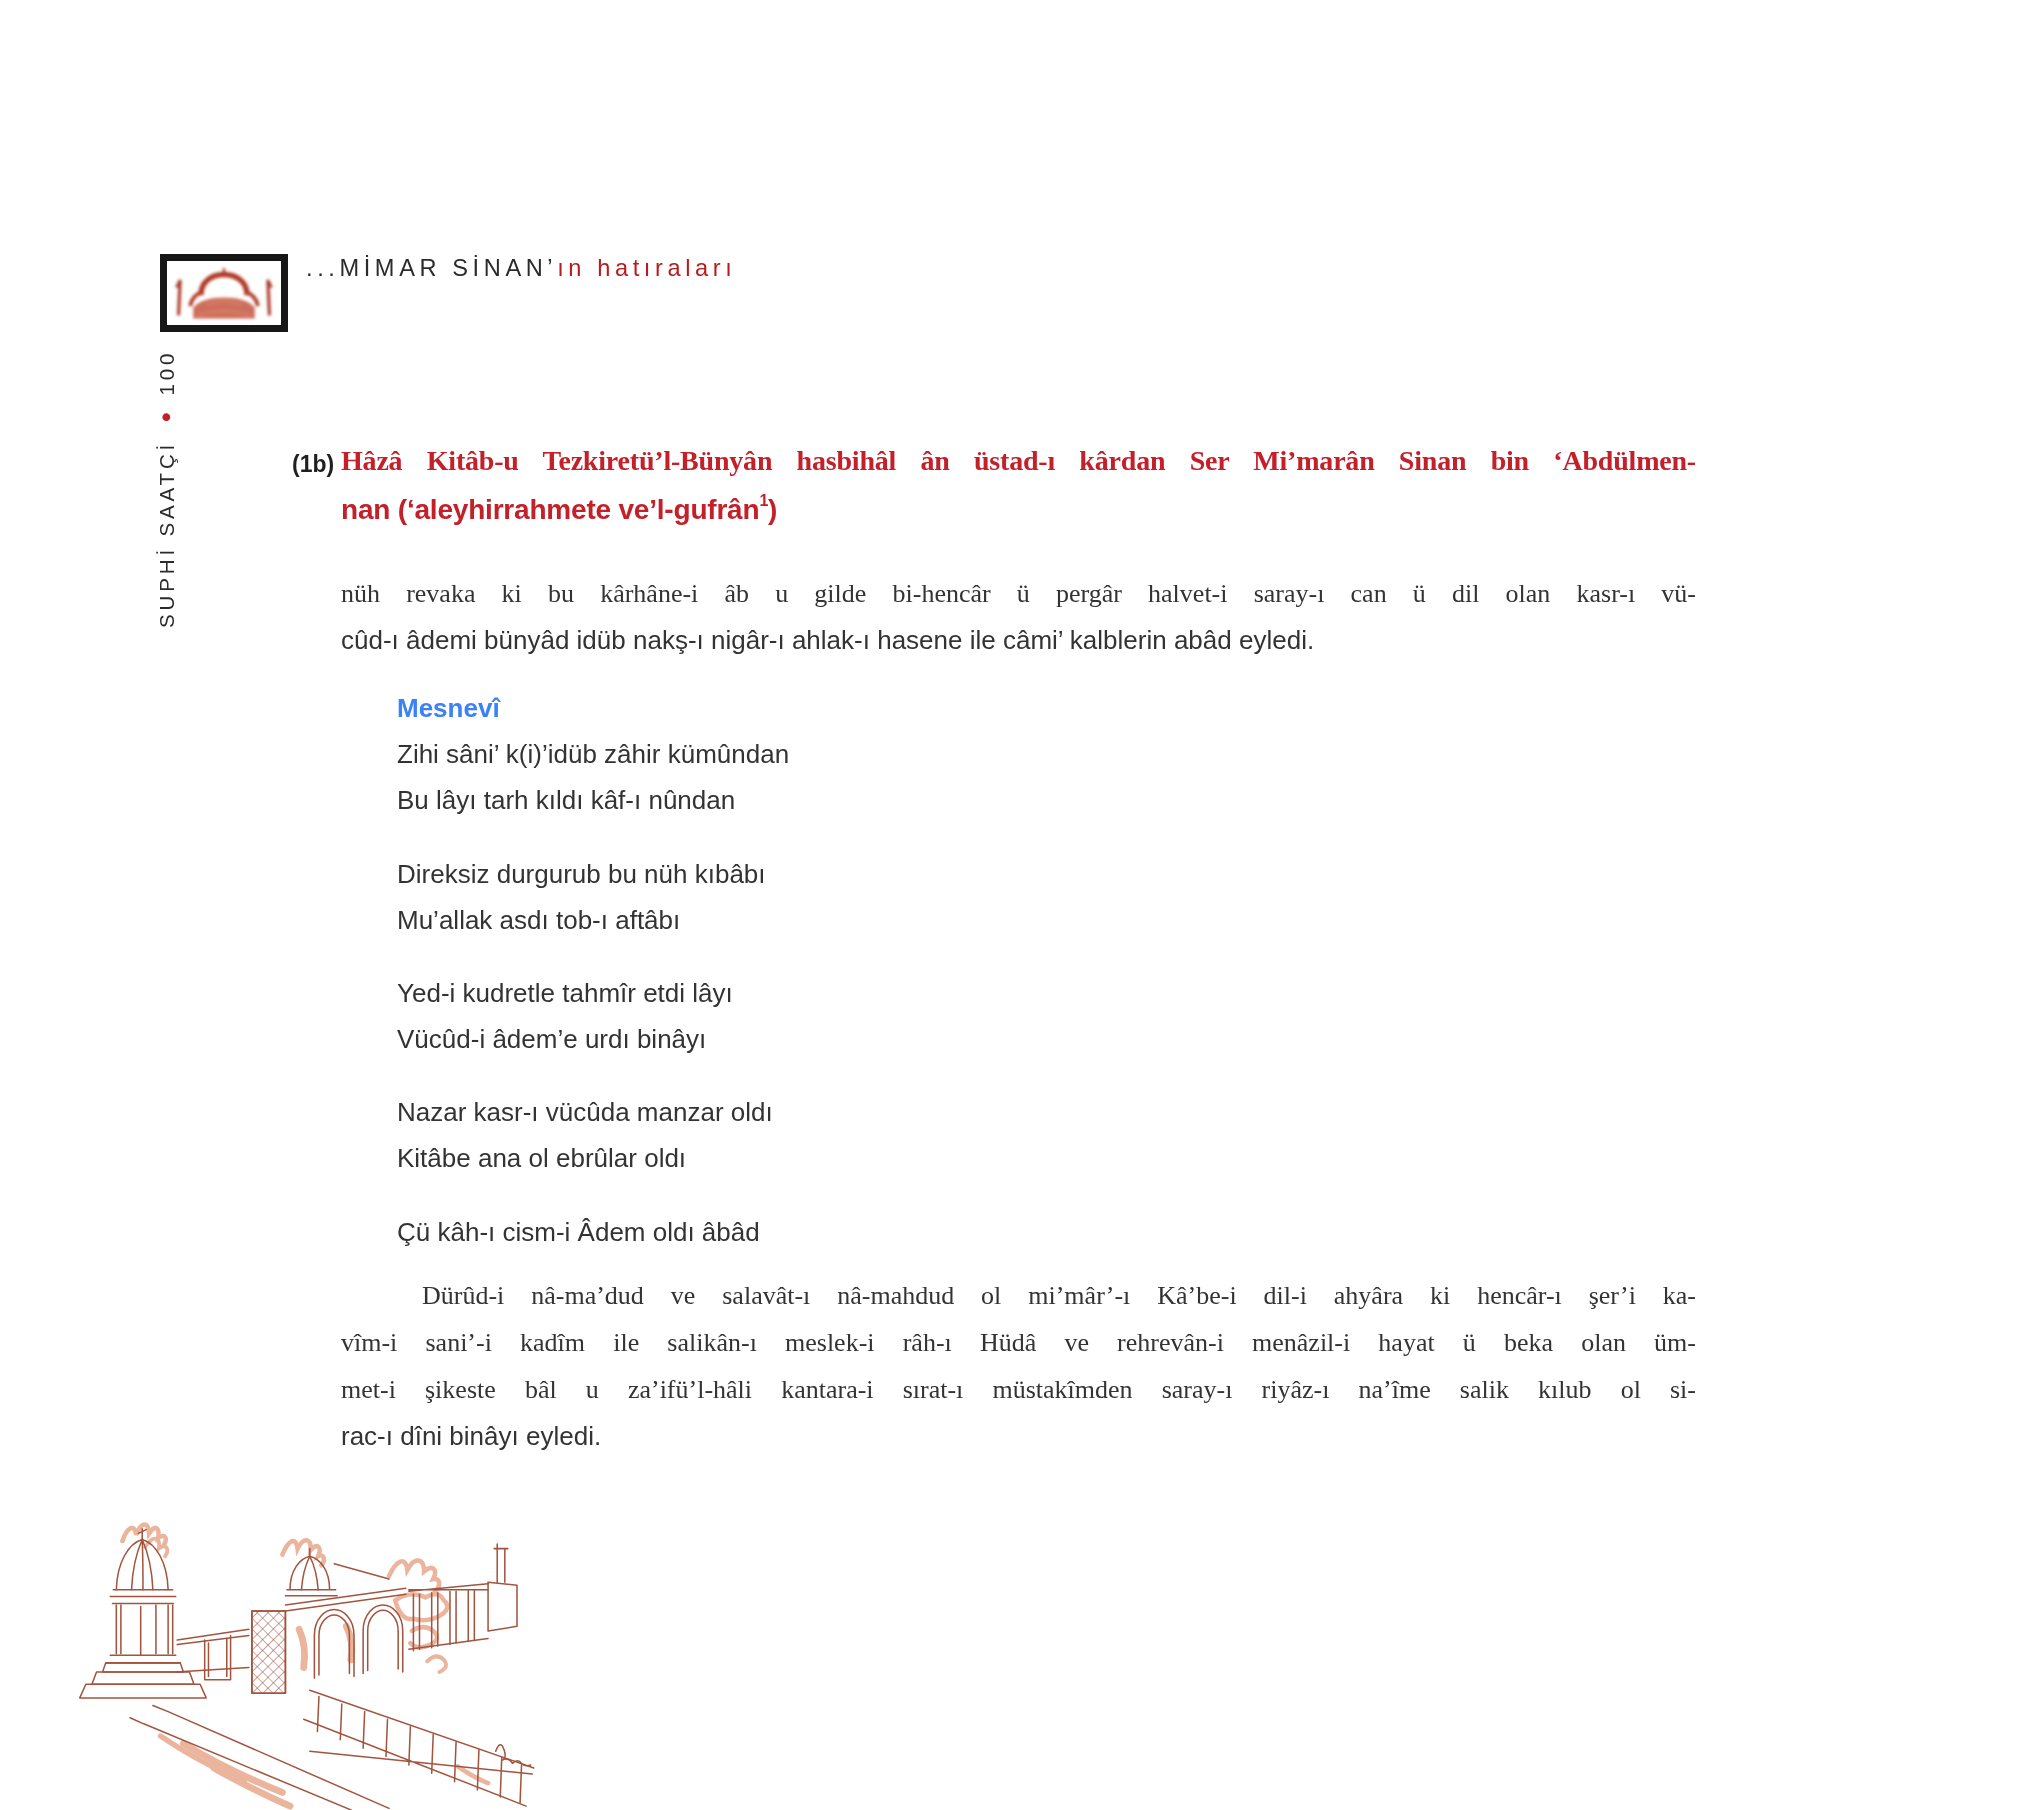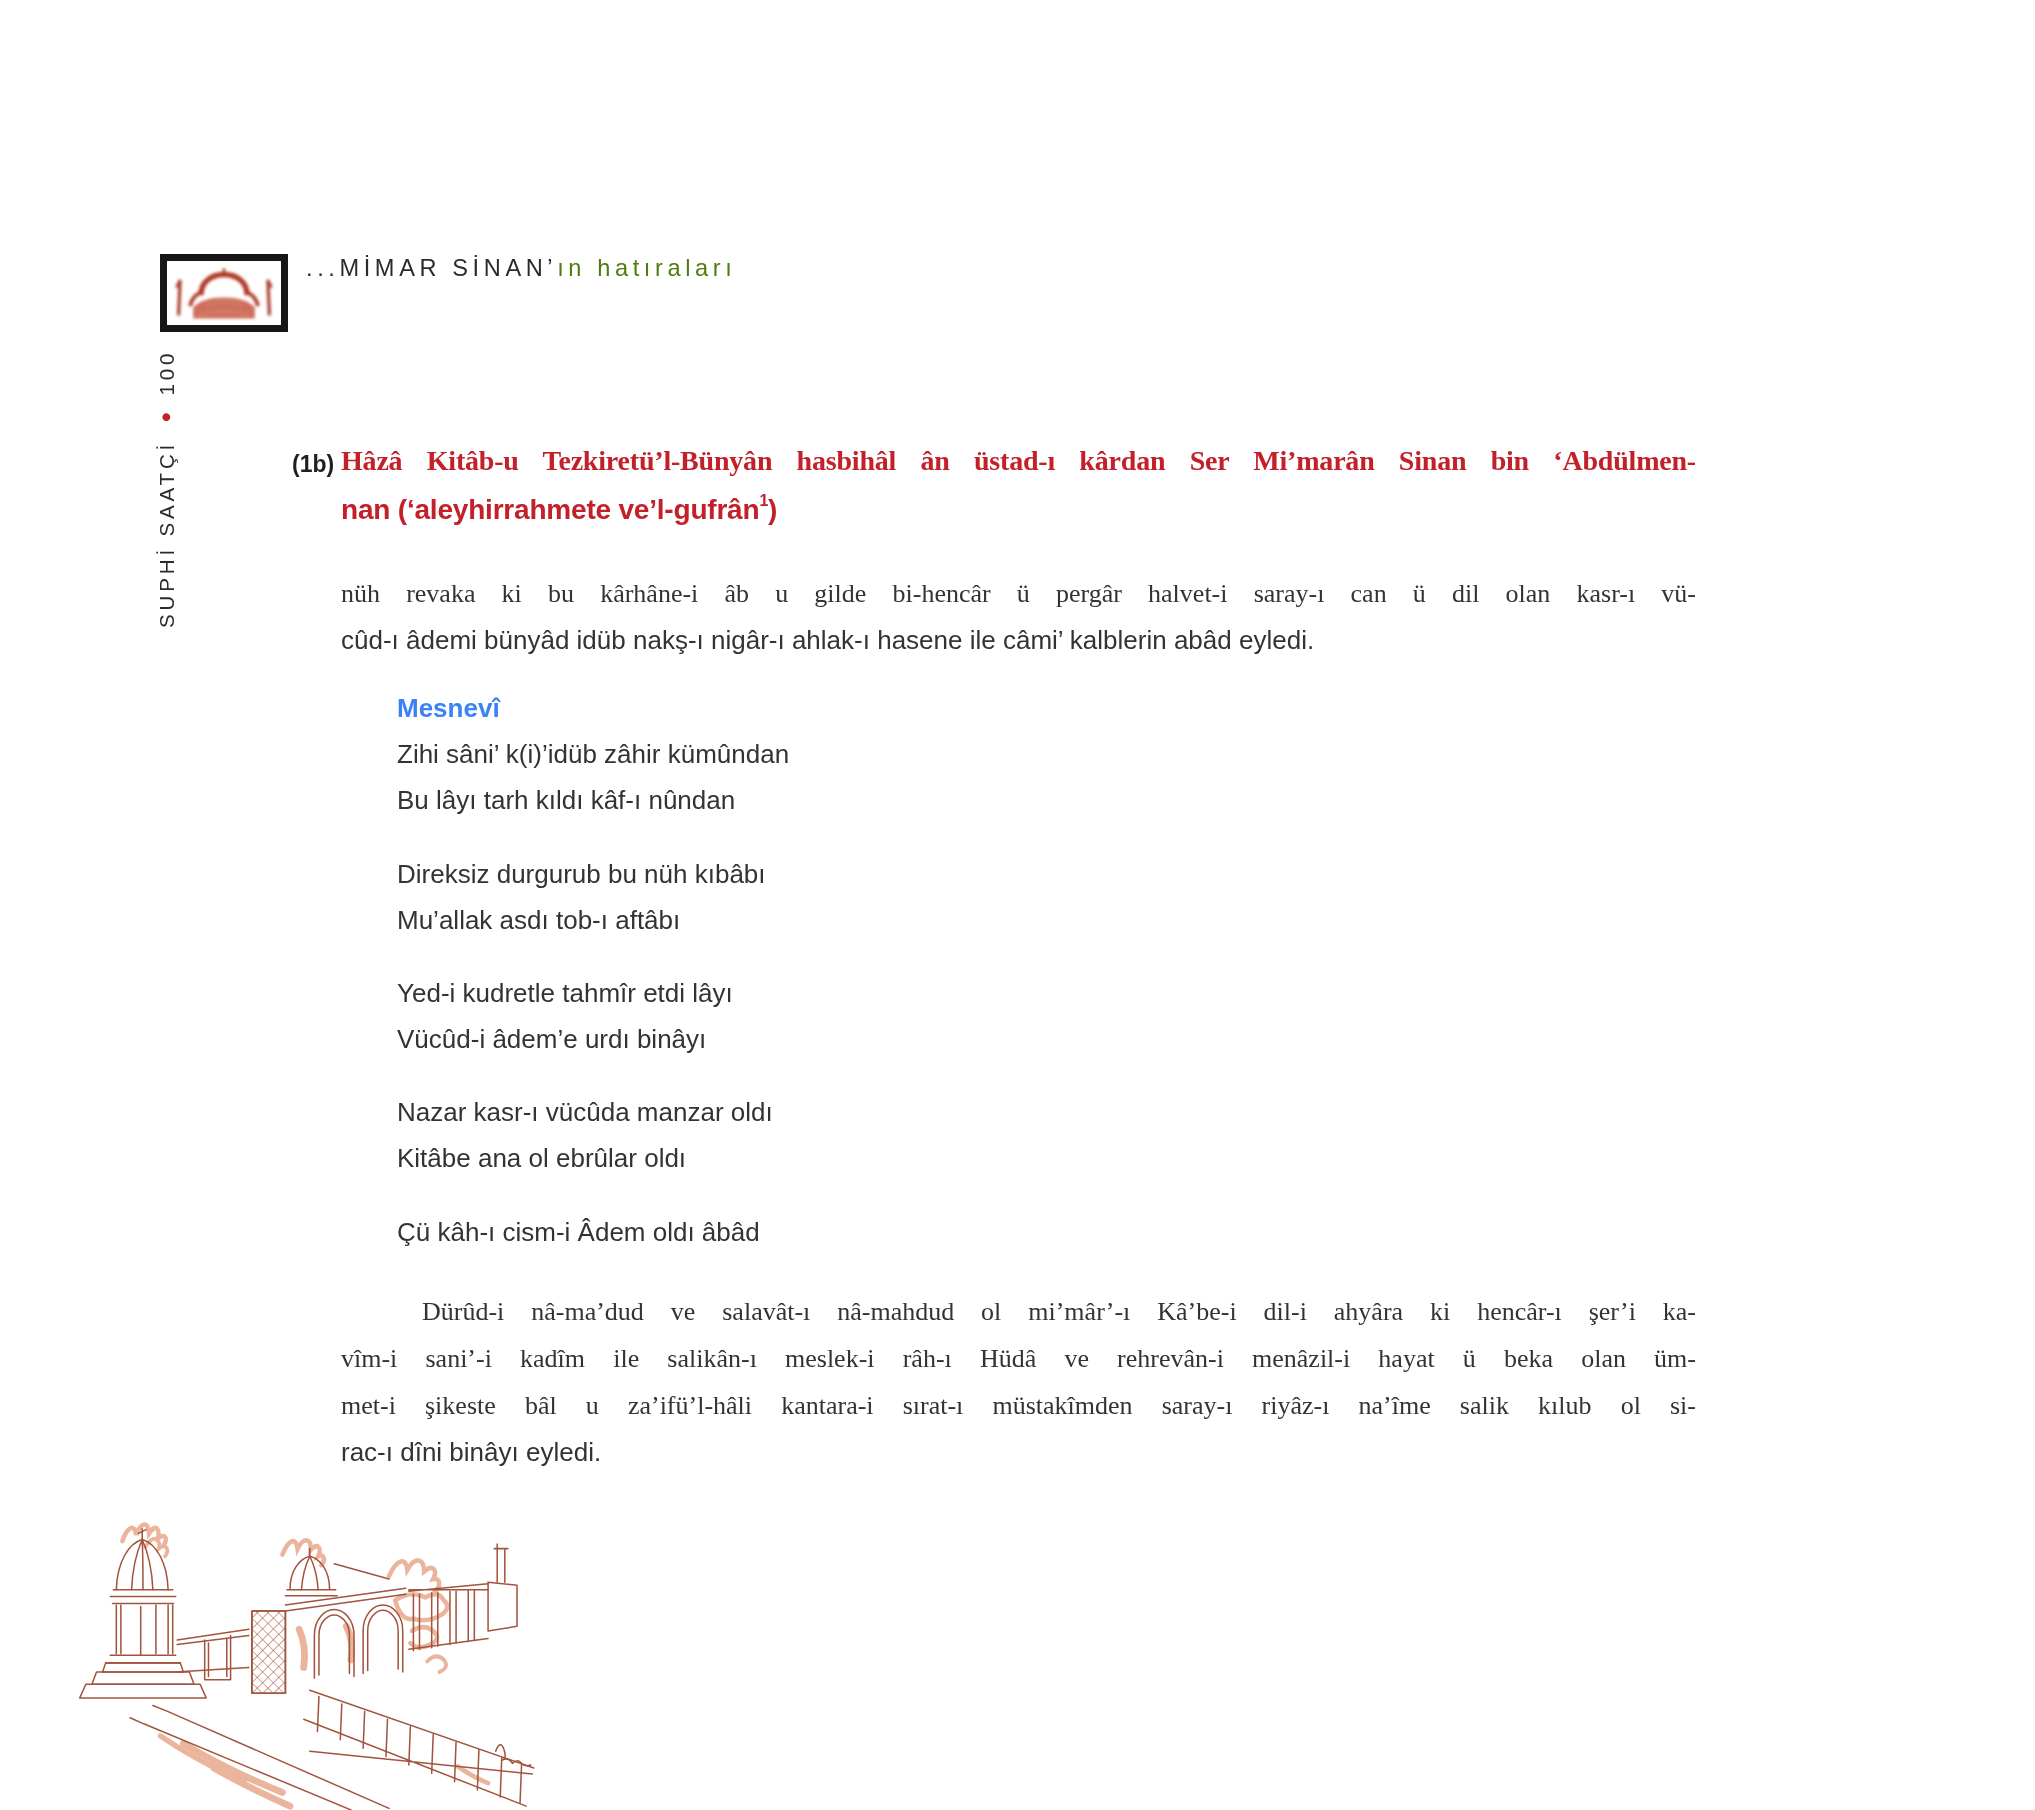--- a/index.html
+++ b/index.html
@@ -5,39 +5,39 @@
   html,body{margin:0;padding:0;background:#fff;}
   .page{position:relative;width:2035px;height:1810px;background:#ffffff;overflow:hidden;
         font-family:"Liberation Sans",sans-serif;color:#2e2e2e;}
 
   
   .logo-box{position:absolute;left:160px;top:254px;width:128px;height:78px;
             border:7.6px solid #171717;background:#fff;box-sizing:border-box;}
   .logo-box svg{width:100%;height:100%;display:block;}
   .header-title{position:absolute;left:306px;top:255px;font-size:23.6px;letter-spacing:4.6px;
                 color:#2b2b2b;white-space:nowrap;}
-  .header-title .red{color:#4d7c0f;margin-top:7px;}
+  .header-title .red{color:#b91c1c;margin-top:7px;}
 
   
   .spine{position:absolute;left:155px;top:347px;height:281px;width:30.5px;
          writing-mode:vertical-rl;transform:rotate(180deg);
          font-size:20.6px;letter-spacing:3.8px;color:#2b2b2b;white-space:nowrap;}
   .spine .dot{color:#c3202a;font-size:18.3px;letter-spacing:0;margin-inline:12.2px;}
 
   
   .content{position:absolute;left:341px;top:436px;width:1355px;font-size:26px;
            line-height:47px;color:#333;}
   .jl{text-align:justify;text-align-last:justify;font-family:Liberation Serif, serif;}
   .heading{position:relative;font-weight:bold;color:#c3202a;font-size:28px;
            line-height:49px;letter-spacing:-0.2px;}
   .sec-label{position:absolute;left:-49px;top:3.8px;color:#1f1f1f;font-size:23px;
              font-weight:bold;letter-spacing:0;}
   .heading sup{font-size:16px;line-height:0;position:relative;top:-3px;}
   .para1{margin-top:36px;}
-  .para2{margin-top:33px;}
+  .para2{margin-top:17px;}
   .indent{padding-left:81px;}
   .poem{margin-top:21.3px;margin-left:56px;line-height:46px;}
   .poem-label{font-weight:bold;color:#3b82f6;}
   .couplet{margin-bottom:27.4px;}
   .couplet:last-child{margin-bottom:0;}
 
   
   .sketch{position:absolute;left:30.5px;top:1515px;width:518px;height:295px;}
   .sketch svg{width:100%;height:100%;display:block;}
   .ln{stroke:#a2543e;fill:none;stroke-width:2;stroke-linecap:round;stroke-linejoin:round;}

